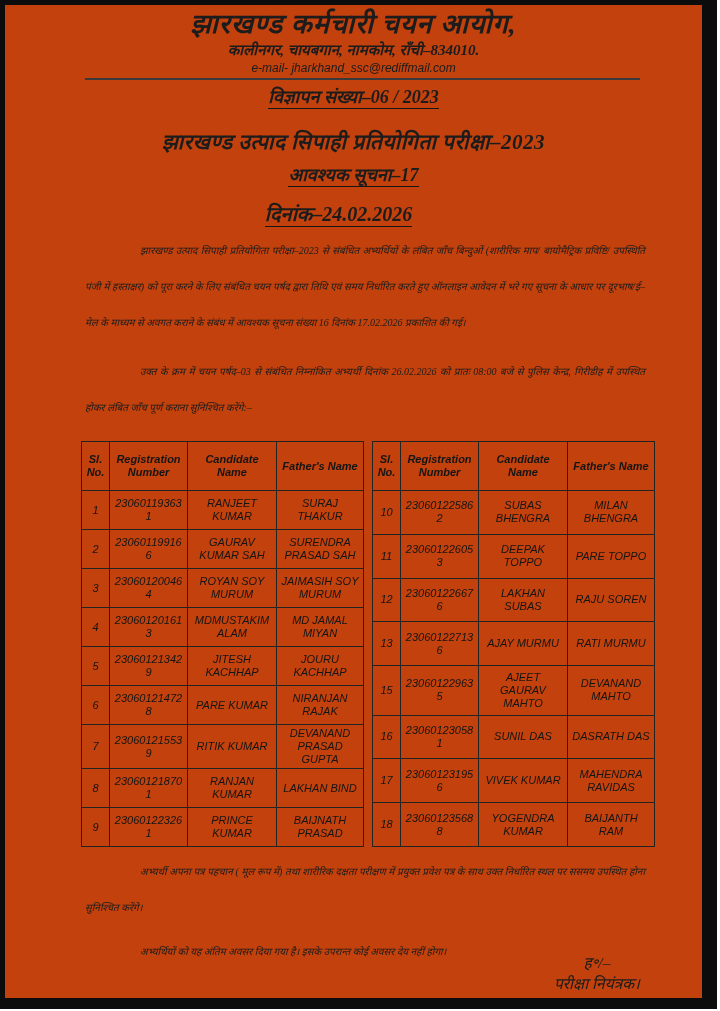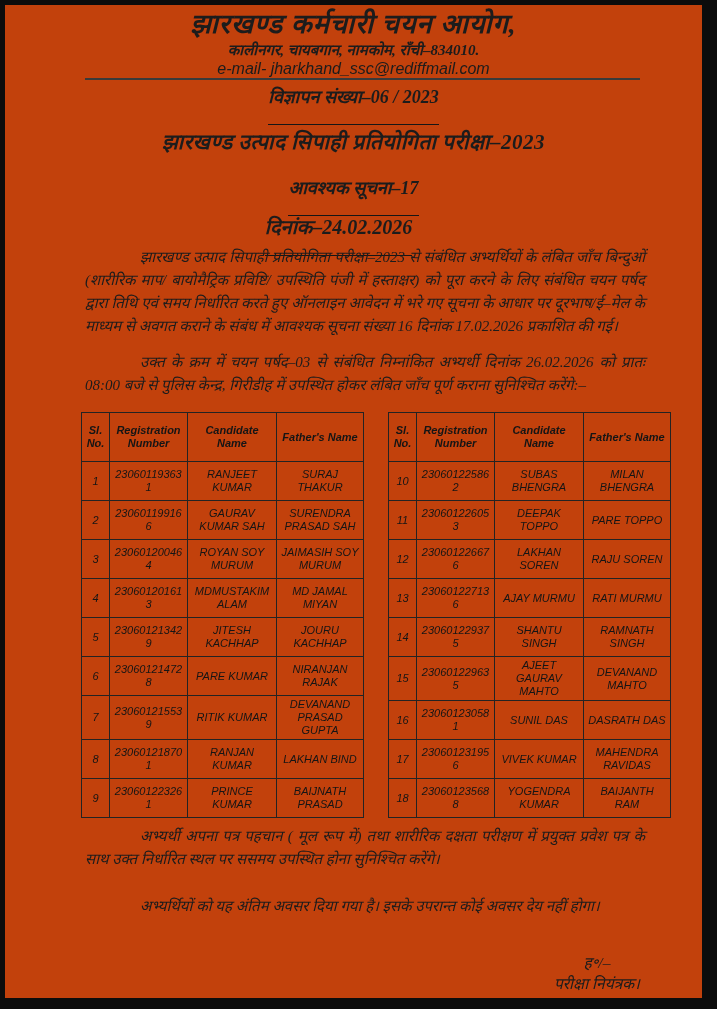--- a/index.html
+++ b/index.html
@@ -25,48 +25,48 @@
     line-height: 34px;
     letter-spacing: 1px;
   }
   .address {
     font-size: 15px;
     font-weight: bold;
     line-height: 19px;
   }
   .email {
     font-family: "Liberation Sans", "DejaVu Sans", sans-serif;
-    font-size: 16px;
+    font-size: 12px;
     line-height: 17px;
   }
   .rule {
     height: 0;
     border-bottom: 2px solid #3a3a3a;
     margin: 1px 62px 0 80px;
   }
   .adv-no { margin-top: 5px; font-size: 18px; font-weight: bold; line-height: 24px; }
   .exam-title { margin-top: 19px; font-size: 21px; font-weight: bold; line-height: 28px; letter-spacing: 0.5px; }
-  .notice-title { margin-top: 20px; font-size: 18px; font-weight: bold; line-height: 25px; }
+  .notice-title { margin-top: 7px; font-size: 18px; font-weight: bold; line-height: 25px; }
   .date-line { margin: 17px 30px 0 0; text-align: center; font-size: 20px; font-weight: bold; line-height: 19px; }
-  .u  { border-bottom: 1.5px solid #161616; padding-bottom: 17px; }
+  .u  { border-bottom: 1.5px solid #161616; padding-bottom: 1px; }
   .para {
     margin: 0 57px 0 80px;
-    font-size: 15px;
-    line-height: 23px;
+    font-size: 10px;
+    line-height: 36px;
     text-align: justify;
     text-indent: 55px;
   }
   .para1 { margin-top: 9px; }
   .para2 { margin-top: 13px; }
   .para3 { margin-top: 7px; }
-  .para4 { margin-top: 24px; }
+  .para4 { margin-top: 8px; }
   .tables-wrap {
     margin: 15px 0 0 76px;
     display: flex;
-    gap: 24px;
+    gap: 8px;
   }
   table.cand {
     border-collapse: collapse;
     table-layout: fixed;
     width: 282px;
     font-family: "Liberation Sans", "DejaVu Sans", sans-serif;
     font-size: 11px;
     color: #151515;
   }
   table.cand th, table.cand td {
@@ -204,36 +204,30 @@
           </tr>
           <tr>
             <td>11</td>
             <td>230601226053</td>
             <td>DEEPAK TOPPO</td>
             <td>PARE TOPPO</td>
           </tr>
           <tr>
             <td>12</td>
             <td>230601226676</td>
-            <td>LAKHAN SOREN</td>
+            <td>LAKHAN SUBAS</td>
             <td>RAJU SOREN</td>
           </tr>
           <tr>
             <td>13</td>
             <td>230601227136</td>
             <td>AJAY MURMU</td>
             <td>RATI MURMU</td>
           </tr>
           <tr>
-            <td>14</td>
-            <td>230601229375</td>
-            <td>SHANTU SINGH</td>
-            <td>RAMNATH SINGH</td>
-          </tr>
-          <tr>
             <td>15</td>
             <td>230601229635</td>
             <td>AJEET GAURAV MAHTO</td>
             <td>DEVANAND MAHTO</td>
           </tr>
           <tr>
             <td>16</td>
             <td>230601230581</td>
             <td>SUNIL DAS</td>
             <td>DASRATH DAS</td>

